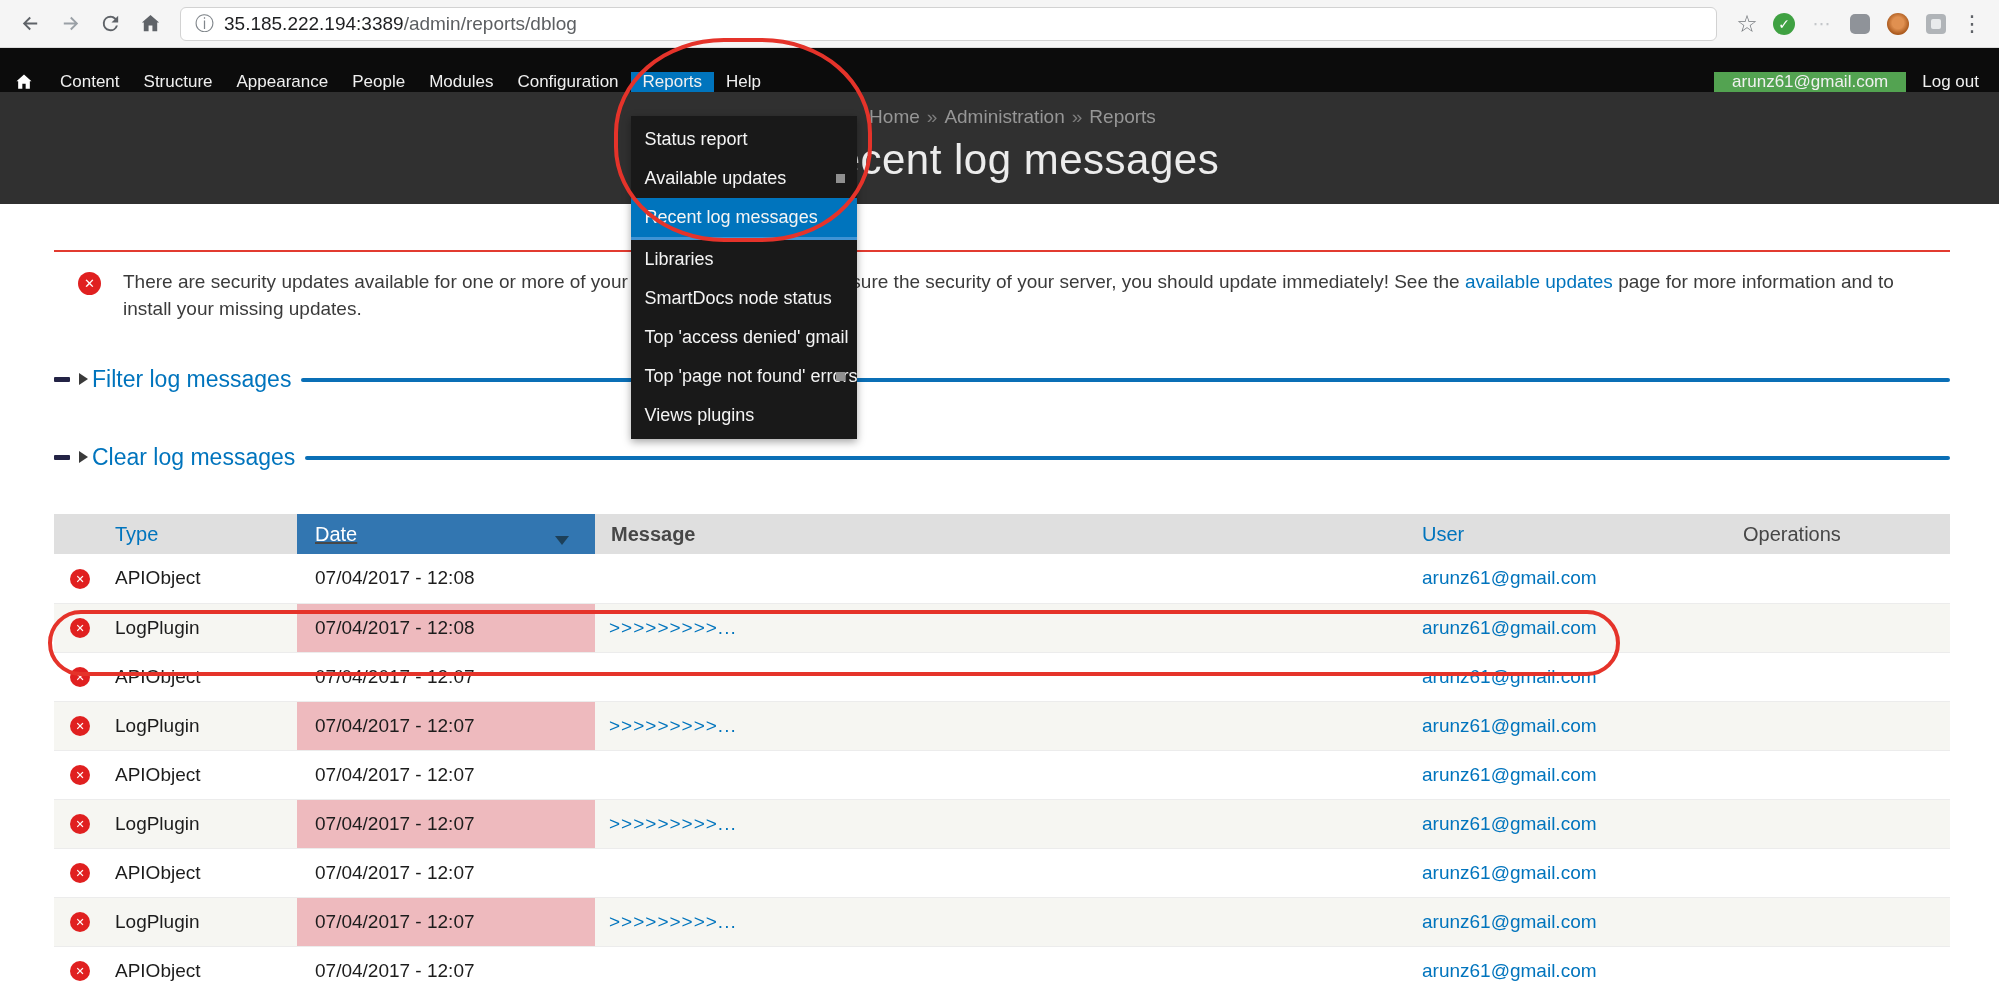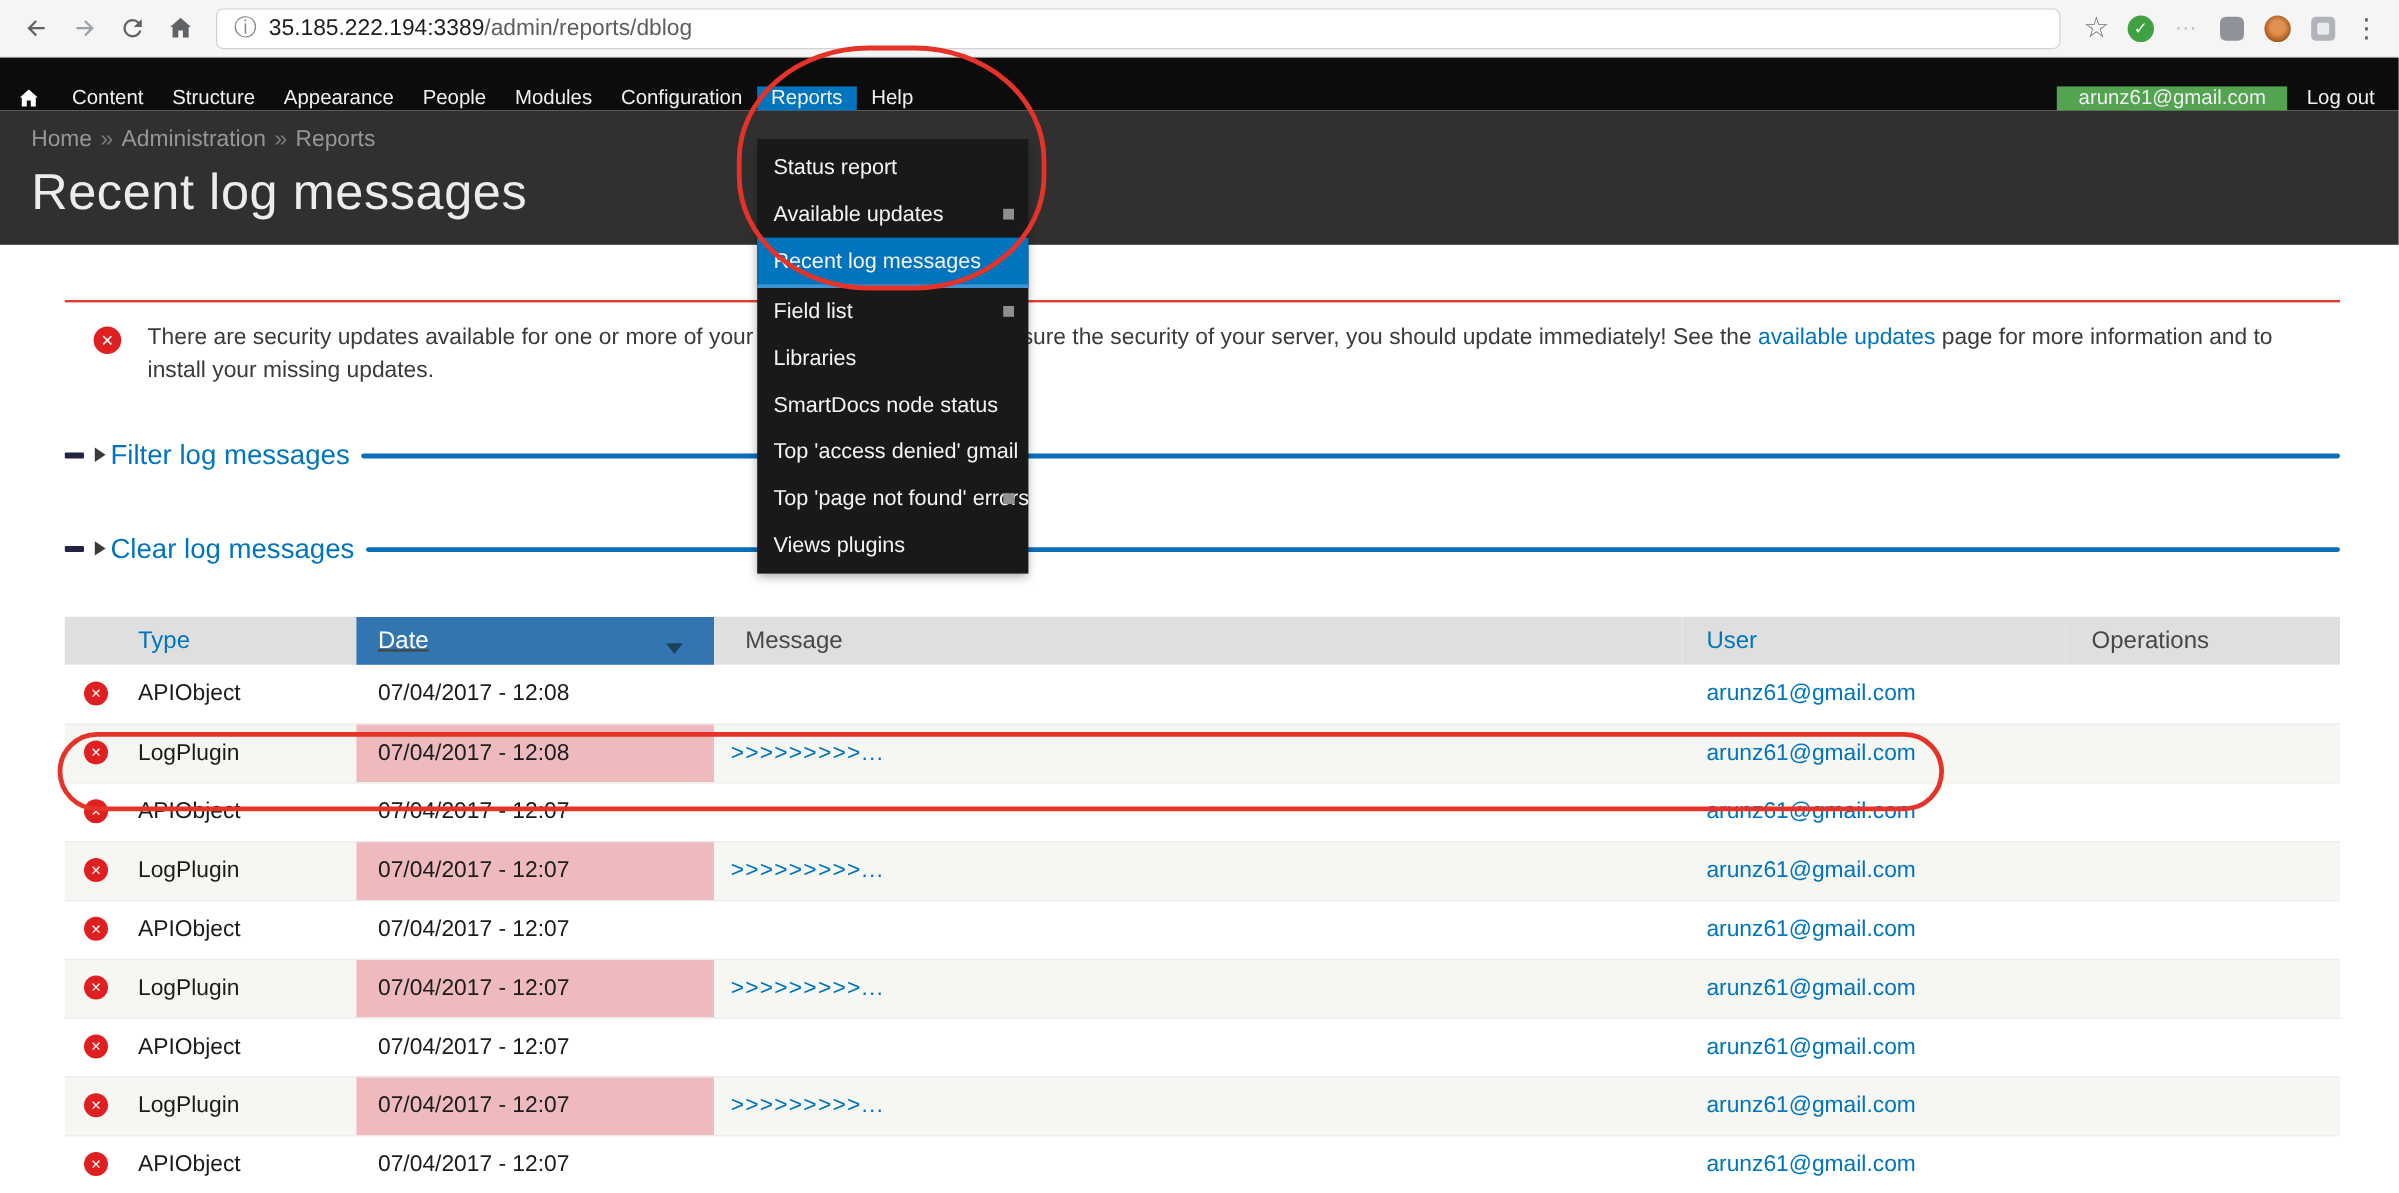--- a/index.html
+++ b/index.html
@@ -55,21 +55,21 @@
   .dropdown {
     position:absolute; left:0; top:44px; width:226px; background:#191919;
     padding:4px 0; z-index:40; box-shadow:0 3px 8px rgba(0,0,0,.35);
     font-size:18px; color:#f4f4f4; font-weight:400;
   }
   .dd-item { padding:7px 14px; line-height:25px; position:relative; }
   .dd-item.active { background:var(--accent-blue,#0074bd); border-bottom:3px solid #3f93d4; }
   .dd-badge { position:absolute; right:12px; top:15px; width:9px; height:9px; background:#8f8f8f; }
 
   
-  .page-header { height:112px; background:#303030; padding:14px 0 0 26px; }
+  .page-header { height:112px; background:#303030; padding:14px 0 0 26px;text-align:center; }
   .breadcrumb { font-size:19px; color:#969696; }
   .breadcrumb .bc-sep { margin:0 7px; color:#7d7d7d; }
   .page-title { margin-top:8px; font-size:42px; font-weight:300; color:#ececec; letter-spacing:.5px; }
 
   
   .messages {
     margin:46px 49px 0 54px; border-top:2px solid #e23b30;
     padding:16px 0 6px; display:flex; align-items:flex-start;
   }
   .msg-icon {
@@ -91,21 +91,21 @@
 
   
   table.log { margin:42px 49px 0 54px; width:1896px; border-collapse:collapse; table-layout:fixed; }
   table.log th, table.log td { text-align:left; vertical-align:middle; }
   thead th { height:40px; background:#dfdfdf; font-weight:400; font-size:20px; color:#474747; }
   thead th.link span { color:var(--accent-blue,#0074bd); }
   thead th.sorted { background:var(--sort-header-blue,#3276b1); position:relative;text-decoration:underline; }
   thead th.sorted span { color:#ffffff; }
   .sort-arrow { position:absolute; right:26px; top:22px; width:0; height:0;
     border-left:7px solid transparent; border-right:7px solid transparent; border-top:9px solid #1d4059; }
-  .col0 { padding-left:61px; } .col1 { padding-left:18px; } .col2 { padding-left:26px; }
+  .col0 { padding-left:61px; } .col1 { padding-left:18px; } .col2 { padding-left:16px;font-weight:bold; }
   .col3 { padding-left:20px; } .col4 { padding-left:22px; }
   tbody td { height:49px; border-bottom:1px solid #ececec; font-size:19px; color:#1c1c1c; background:#fff; }
   tbody tr.err td { background:#f6f6f2; }
   tbody tr.err td.c-date { background:var(--error-date-pink,#eebabe); }
   td.c-type { padding-left:16px; white-space:nowrap; }
   .err-icon { display:inline-flex; vertical-align:middle; width:20px; height:20px; border-radius:50%;
     background:var(--error-icon-red,#e02020); color:#fff; font-size:11px; font-weight:bold;
     align-items:center; justify-content:center; margin-right:25px; }
   td.c-date { padding-left:18px; }
   td.c-msg { padding-left:14px; }
@@ -174,21 +174,20 @@
       <div class="tb-item">Structure</div>
       <div class="tb-item">Appearance</div>
       <div class="tb-item">People</div>
       <div class="tb-item">Modules</div>
       <div class="tb-item">Configuration</div>
       <div class="tb-item active">Reports<div class="dropdown" id="reports-dropdown">
   <div>
             <div class="dd-item"><span>Status report</span></div>
             <div class="dd-item"><span>Available updates</span><span class="dd-badge"></span></div>
             <div class="dd-item active"><span>Recent log messages</span></div>
-            <div class="dd-item"><span>Field list</span><span class="dd-badge"></span></div>
             <div class="dd-item"><span>Libraries</span></div>
             <div class="dd-item"><span>SmartDocs node status</span></div>
             <div class="dd-item"><span>Top 'access denied' gmail</span></div>
             <div class="dd-item"><span>Top 'page not found' errors</span><span class="dd-badge"></span></div>
             <div class="dd-item"><span>Views plugins</span></div>
           </div>
 </div><div class="annot annot-menu" id="annotation-menu"></div></div>
       <div class="tb-item">Help</div>
     </div>
   <div class="tb-spacer"></div>

